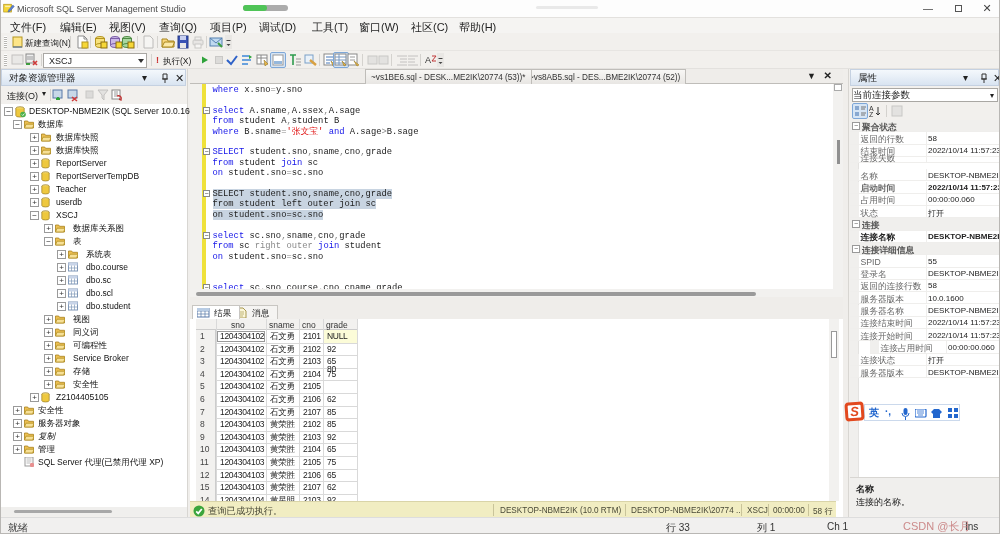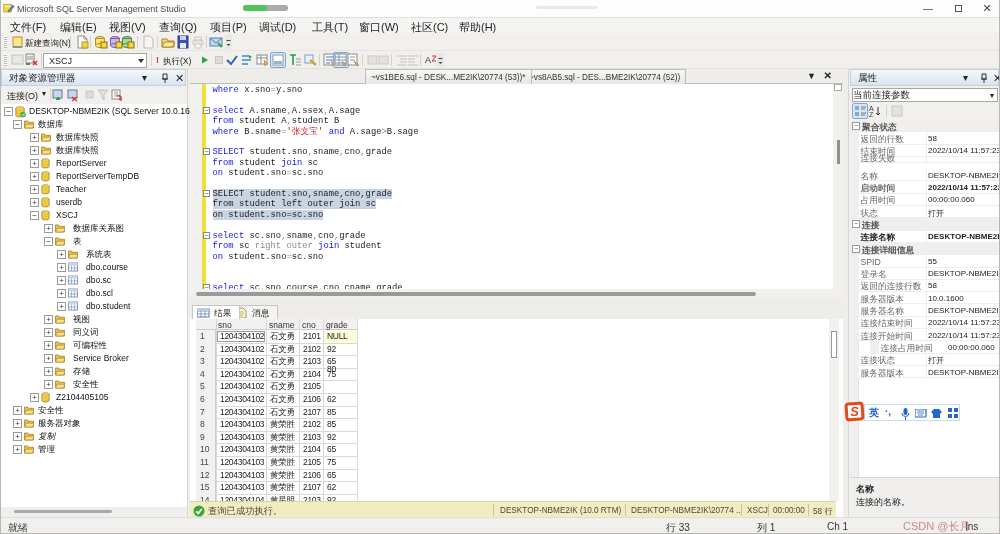--- a/index.html
+++ b/index.html
@@ -601,20 +601,28 @@
         <span class="tlabel" style="left:38px;font-style:italic;">复制</span>
       </div>
       <div class="trow" style="left:0;top:339px;width:187px;">
         <span class="pm" style="left:13px;">+</span>
         <span class="ticon" style="left:24px;"><svg width="10" height="10">
             <path d="M.5 2 h3.2 l.8 1.3 h5 v5.7 h-9 z" fill="#EDC053" stroke="#A8821E" stroke-width=".8"></path>
             <path d="M.5 9 l1.5-3.8 h8 l-1.3 3.8 z" fill="#F6DF96" stroke="#B49122" stroke-width=".8"></path>
           </svg></span>
         <span class="tlabel" style="left:38px;">管理</span>
       </div>
+      <div class="trow" style="left:0;top:352px;width:187px;">
+        <span class="ticon" style="left:24px;"><svg width="10" height="10">
+            <rect x="1" y="0" width="8" height="9" fill="#fff" stroke="#999"></rect>
+            <path d="M2.5 2 h5 M2.5 4 h5 M2.5 6 h4" stroke="#AAA" stroke-width=".8"></path>
+            <circle cx="8" cy="8" r="2.2" fill="#E89090"></circle>
+          </svg></span>
+        <span class="tlabel" style="left:38px;">SQL Server 代理(已禁用代理 XP)</span>
+      </div>
     </div>
   <div id="tree-hscroll">
       <div id="tree-hthumb"></div>
     </div>
 </div>
 
 <div id="center">
   <div id="tabstrip">
     <div class="tab" style="left:175px;z-index:2">~vs1BE6.sql - DESK...ME2IK\20774 (53))*</div>
     <div class="tab" style="left:333px;z-index:1">~vs8AB5.sql - DES...BME2IK\20774 (52))</div>
@@ -668,21 +676,21 @@
           <rect x="0" y="0" width="12" height="3" fill="#B8CCE4"></rect>
         </svg>结果</div>
     <div class="rtab" style="left:40px;">
       <svg class="abs" style="left:5px;top:1px" width="11" height="11">
           <path d="M1 1 h6 l3 3 v7 h-9 z" fill="#FBF6D8" stroke="#A89850"></path>
           <path d="M3 5 h5 M3 7 h5 M3 9 h4" stroke="#A89850" stroke-width=".7"></path>
         </svg>消息</div>
   </div>
   <div id="grid">
       <div class="hdr" style="left:0;width:20px;"></div>
-      <div class="hdr" style="left:20px;width:50px;padding-left:2px;">sno</div>
+      <div class="hdr" style="left:20px;width:50px;padding-left:15px;">sno</div>
       <div class="hdr" style="left:70px;width:33px;padding-left:3px;">sname</div>
       <div class="hdr" style="left:103px;width:24px;padding-left:3px;">cno</div>
       <div class="hdr" style="left:127px;width:34px;padding-left:3px;">grade</div>
       <div class="rn" style="top:11px;height:12.6px;line-height:12.6px;">1</div>
       <div class="cell" style="left:24px;top:11px;height:12.6px;line-height:12.6px;">1204304102</div>
       <div class="cell" style="left:74px;top:11px;height:12.6px;line-height:12.6px;">石文勇</div>
       <div class="cell" style="left:107px;top:11px;height:12.6px;line-height:12.6px;">2101</div>
       <div style="position:absolute;left:128px;top:11px;width:33px;height:12.6px;background:#FCFCD8;"></div>
       <div class="cell" style="left:131px;top:11px;height:12.6px;line-height:12.6px;">NULL</div>
       <div class="gl" style="left:0;top:23.6px;width:161px;height:1px;"></div>

